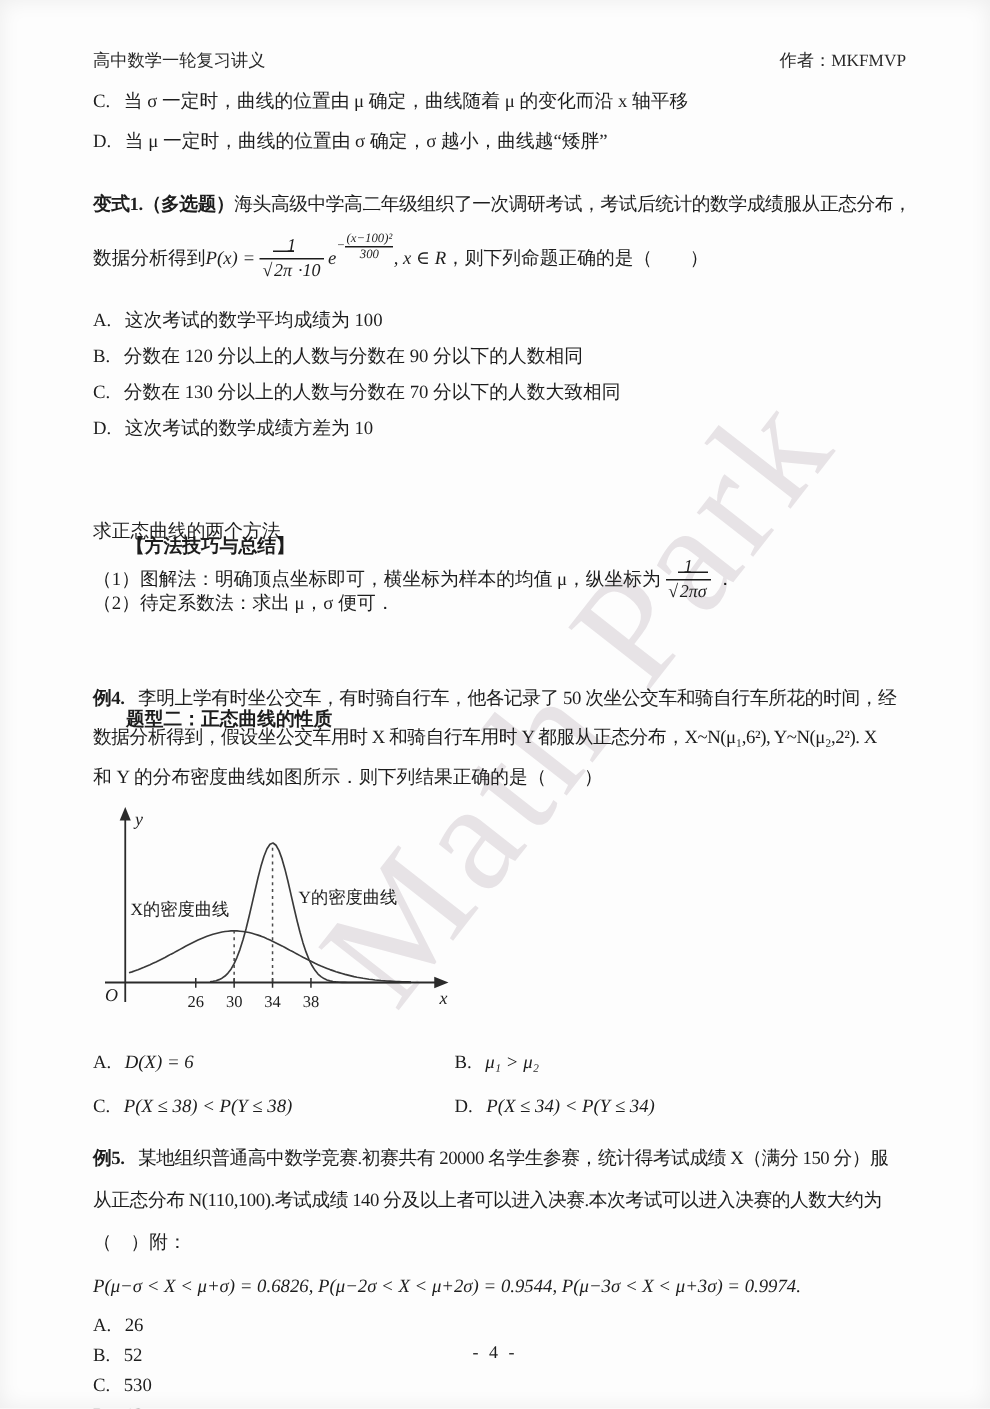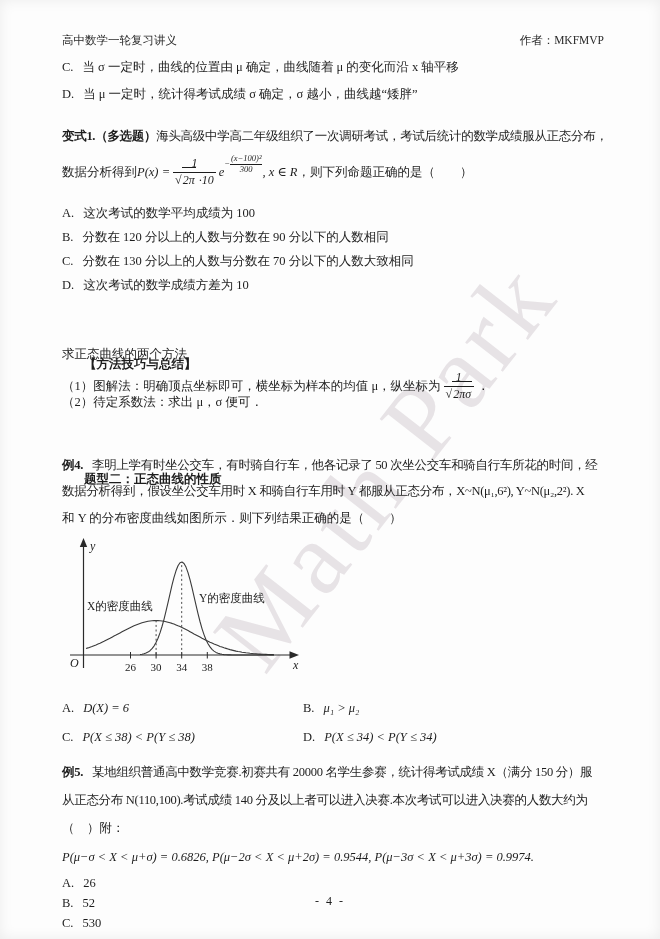--- a/index.html
+++ b/index.html
@@ -58,21 +58,21 @@
 
     <div class="hdr abs">
       <span>高中数学一轮复习讲义</span>
       <span>作者：MKFMVP</span>
     </div>
 
     <div class="abs line" style="top:57px">
       <span class="olab">C.</span><span>当 σ 一定时，曲线的位置由 μ 确定，曲线随着 μ 的变化而沿 x 轴平移</span>
     </div>
     <div class="abs line" style="top:84px">
-      <span class="olab">D.</span><span>当 μ 一定时，统计得考试成绩 σ 确定，σ 越小，曲线越“矮胖”</span>
+      <span class="olab">D.</span><span>当 μ 一定时，曲线的位置由 σ 确定，σ 越小，曲线越“矮胖”</span>
     </div>
 
     <div class="abs line tight" style="top:126px">
       <span class="b">变式1.（多选题）</span><span>海头高级中学高二年级组织了一次调研考试，考试后统计的数学成绩服从正态分布，</span>
     </div>
 
     <div class="abs fline" style="top:149px">
       <span>数据分析得到 </span>
       <span class="m">P(x) = </span>
       <span class="frac">

